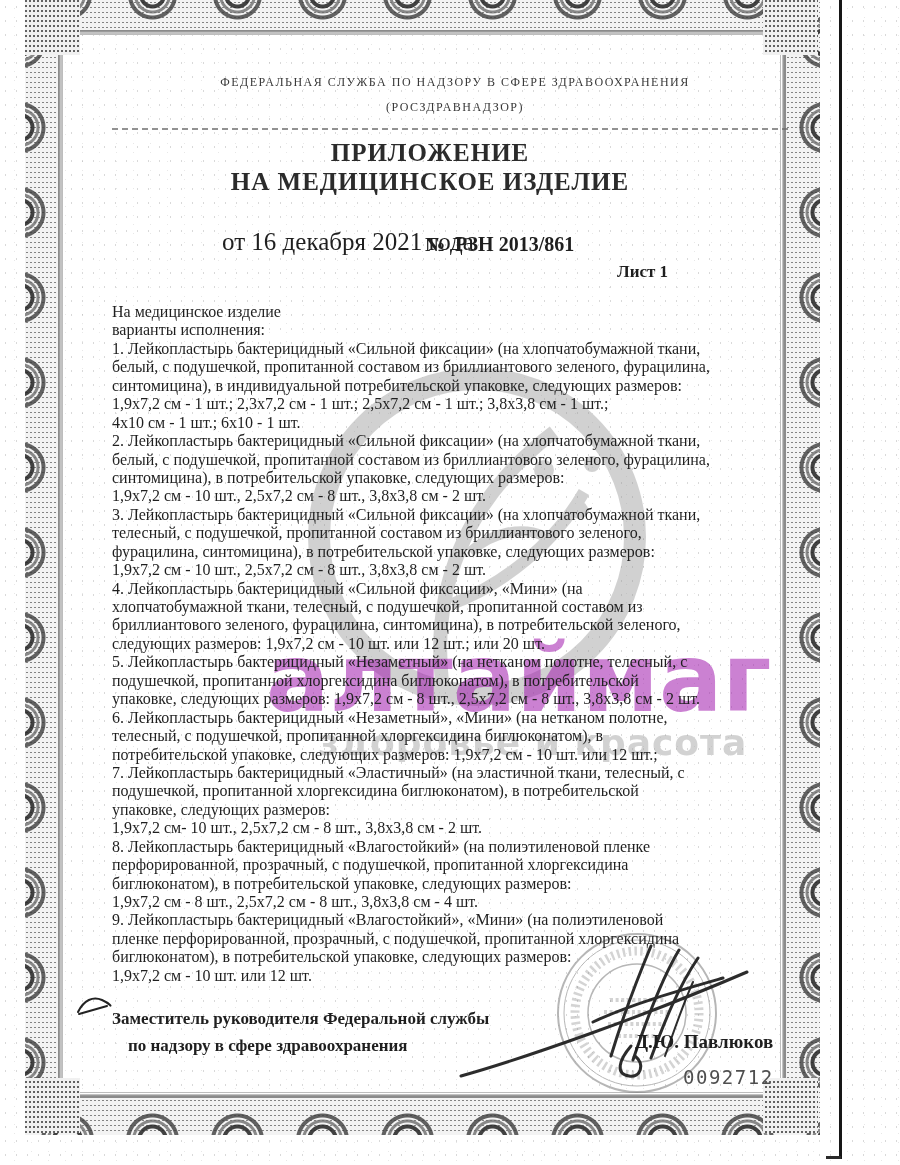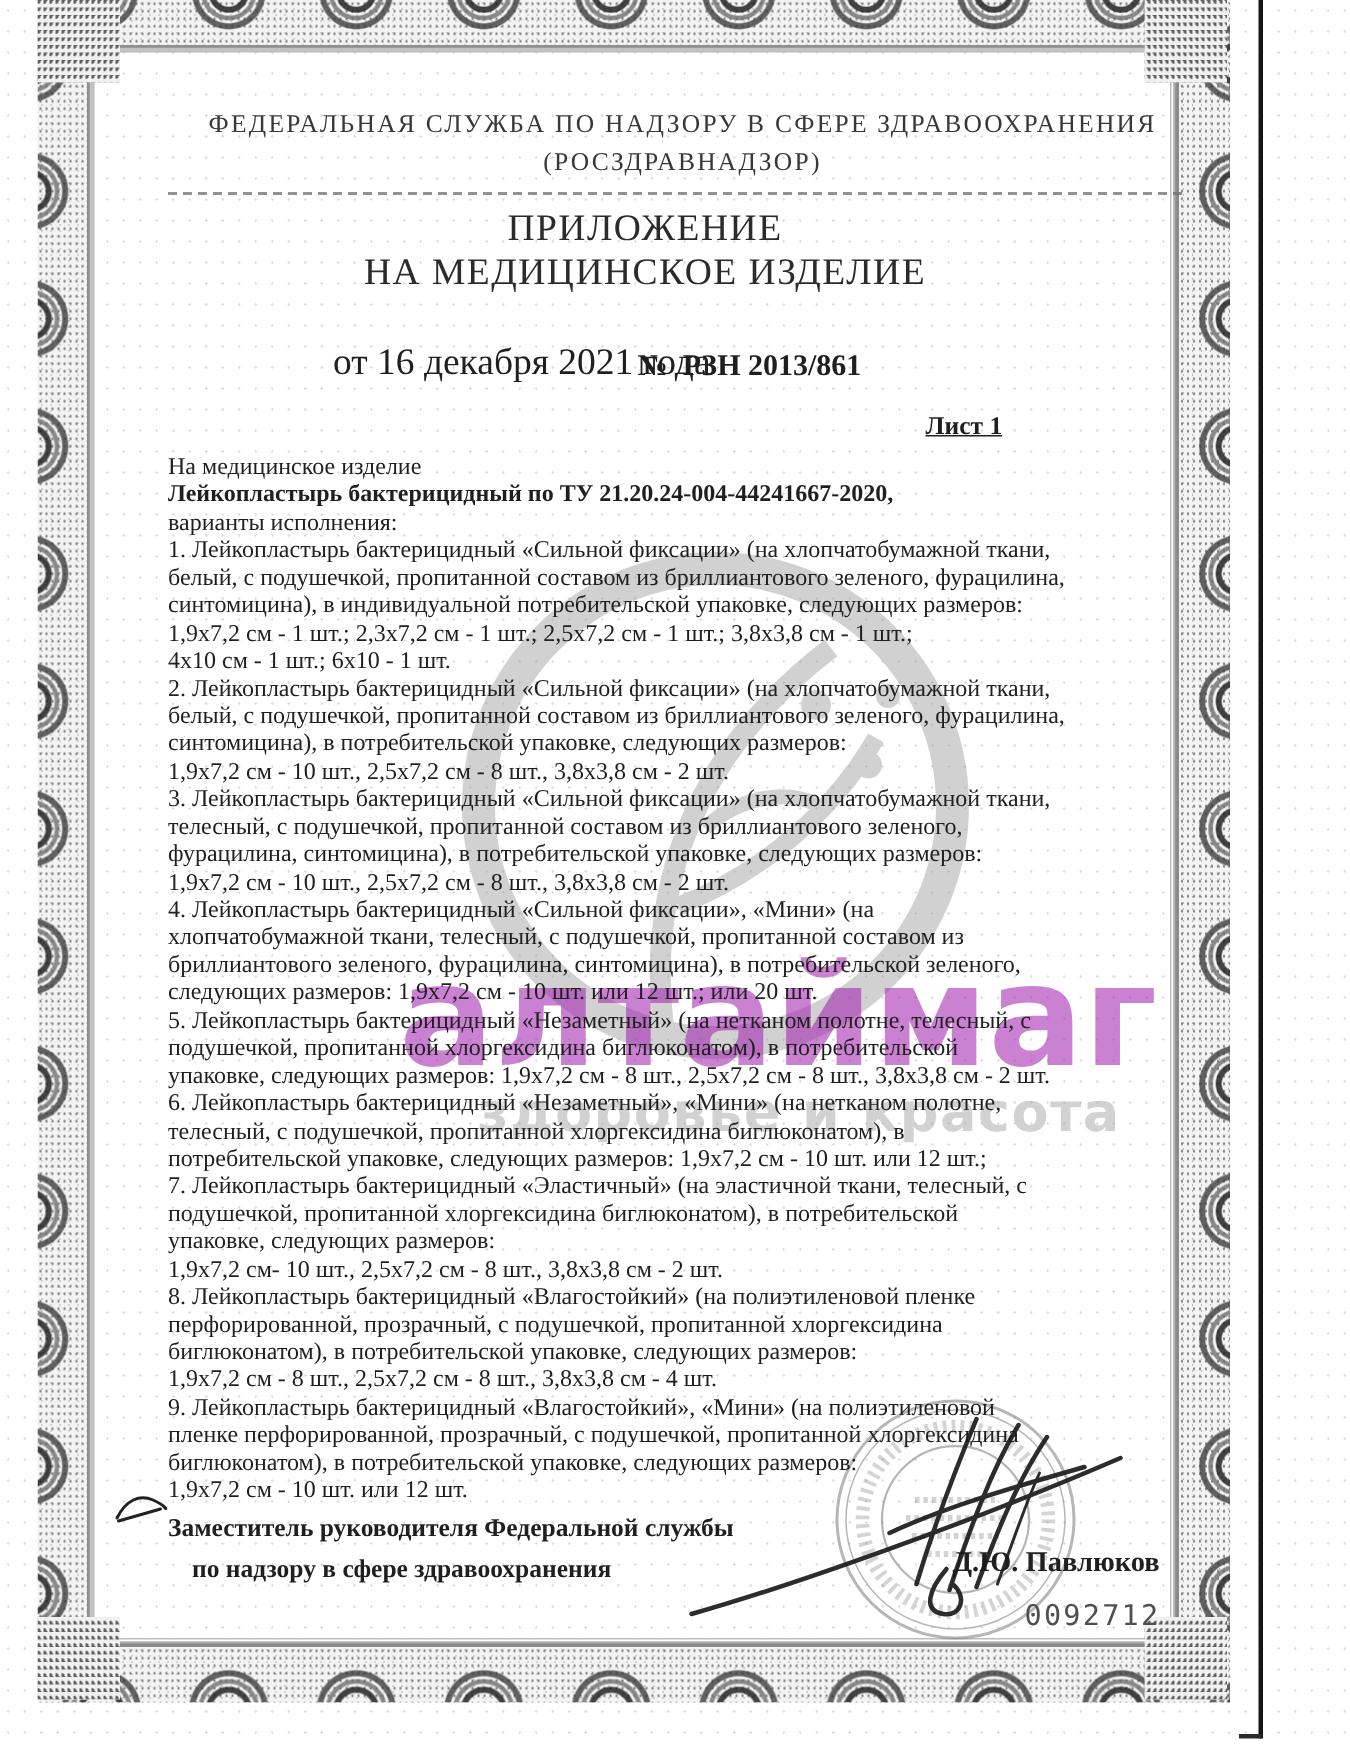--- a/index.html
+++ b/index.html
@@ -75,28 +75,28 @@
   .wm{position:absolute;z-index:2;pointer-events:none;}
   .wm-brand{left:266px;top:624px;font-family:"DejaVu Sans", sans-serif;font-weight:bold;
     font-size:94px;letter-spacing:0px;color:#a21caf;opacity:.55;}
   .wm-tagline{left:318px;top:722px;font-family:"DejaVu Sans", sans-serif;font-weight:bold;
     font-size:36px;letter-spacing:1px;color:#a6a6a6;opacity:.5;}
   .wm-logo{left:292px;top:352px;opacity:.4;}
 
   
   .txt{position:absolute;z-index:3;}
   .agency{left:60px;top:70px;width:790px;text-align:center;color:#383838;
-    font-size:17px;letter-spacing:1.5px;}
+    font-size:12px;letter-spacing:1.5px;}
   .agency div{line-height:25px;}
   .separator{left:112px;top:128px;width:676px;border-top:2px dashed #6e6e6e;opacity:.75;z-index:3;position:absolute;}
-  .titles{left:60px;top:138px;width:740px;text-align:center;font-weight:normal;color:#2b2b2b;}
+  .titles{left:60px;top:138px;width:740px;text-align:center;font-weight:bold;color:#2b2b2b;}
   .titles div{font-size:25px;line-height:29px;letter-spacing:1px;}
   .meta-date{left:222px;top:228px;font-weight:normal;font-size:25px;}
   .meta-number{left:425px;top:233px;font-weight:bold;font-size:20px;white-space:pre;}
-  .sheet{left:617px;top:274px;font-weight:bold;font-size:17px;text-decoration:underline;}
+  .sheet{left:617px;top:262px;font-weight:bold;font-size:17px;}
   .doc-body{left:112px;top:303px;width:665px;}
   .body-line{font-size:16px;line-height:18.45px;height:18.45px;white-space:nowrap;}
   .body-line.bold{font-weight:bold;}
   .sig-line1{left:112px;top:1009px;font-weight:bold;font-size:17px;}
   .sig-line2{left:128px;top:1036px;font-weight:bold;font-size:17px;}
   .sig-name{left:635px;top:1031px;font-weight:bold;font-size:19px;}
   .serial{left:683px;top:1066px;font-family:"DejaVu Sans Mono", monospace;font-size:19px;
     letter-spacing:1.5px;color:#4f4f4f;z-index:3;position:absolute;}
 
   
@@ -161,21 +161,20 @@
   <div class="txt titles">
     <div>ПРИЛОЖЕНИЕ</div>
     <div>НА МЕДИЦИНСКОЕ ИЗДЕЛИЕ</div>
   </div>
   <div class="txt meta-date">от 16 декабря 2021 года</div>
   <div class="txt meta-number">№  РЗН 2013/861</div>
   <div class="txt sheet">Лист 1</div>
 
   <div class="txt doc-body">
       <div class="body-line">На медицинское изделие</div>
-      <div class="body-line bold">Лейкопластырь бактерицидный по ТУ 21.20.24-004-44241667-2020,</div>
       <div class="body-line">варианты исполнения:</div>
       <div class="body-line">1. Лейкопластырь бактерицидный «Сильной фиксации» (на хлопчатобумажной ткани,</div>
       <div class="body-line">белый, с подушечкой, пропитанной составом из бриллиантового зеленого, фурацилина,</div>
       <div class="body-line">синтомицина), в индивидуальной потребительской упаковке, следующих размеров:</div>
       <div class="body-line">1,9х7,2 см - 1 шт.; 2,3х7,2 см - 1 шт.; 2,5х7,2 см - 1 шт.; 3,8х3,8 см - 1 шт.;</div>
       <div class="body-line">4х10 см - 1 шт.; 6х10 - 1 шт.</div>
       <div class="body-line">2. Лейкопластырь бактерицидный «Сильной фиксации» (на хлопчатобумажной ткани,</div>
       <div class="body-line">белый, с подушечкой, пропитанной составом из бриллиантового зеленого, фурацилина,</div>
       <div class="body-line">синтомицина), в потребительской упаковке, следующих размеров:</div>
       <div class="body-line">1,9х7,2 см - 10 шт., 2,5х7,2 см - 8 шт., 3,8х3,8 см - 2 шт.</div>

